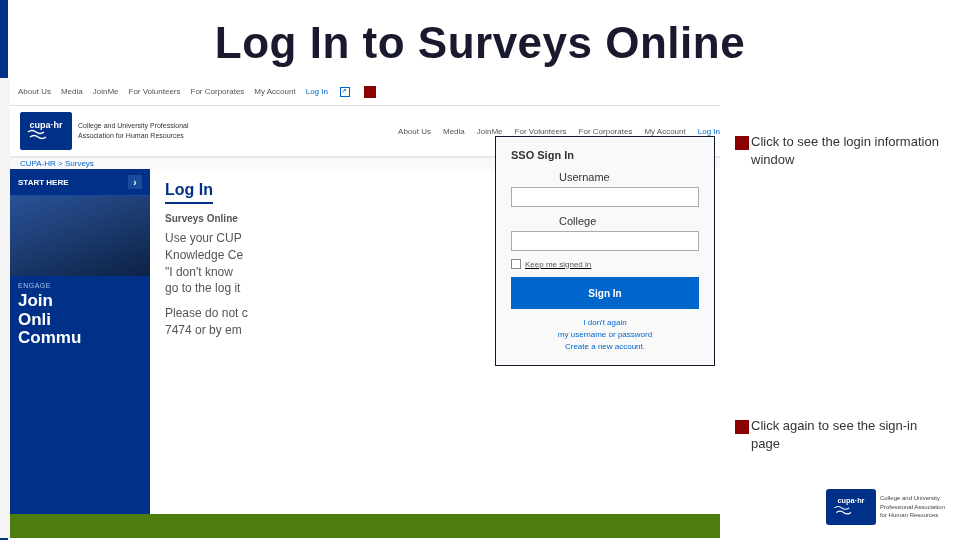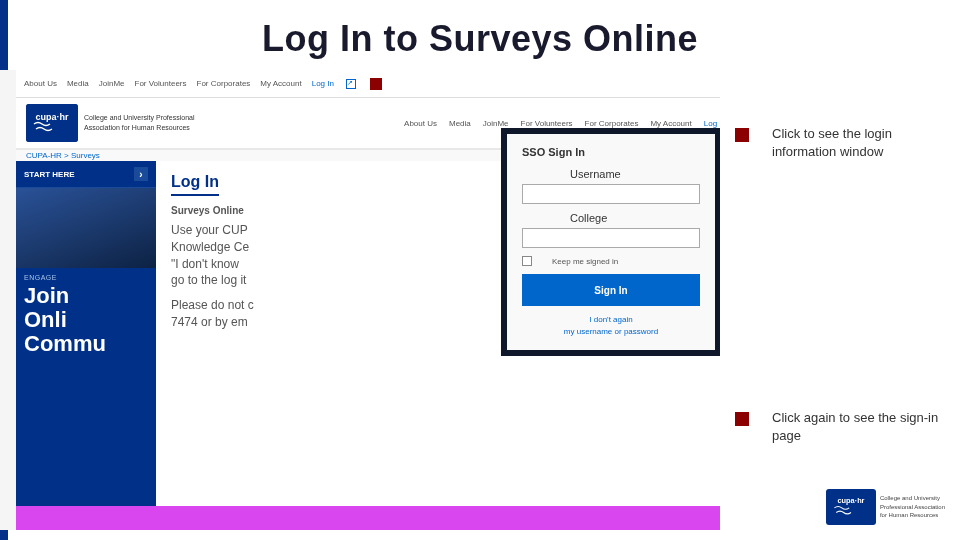--- a/index.html
+++ b/index.html
@@ -8,21 +8,21 @@
       height: 540px;
       background: #fff;
       font-family: Arial, sans-serif;
       overflow: hidden;
       position: relative;
     }
 
     
     .main-title {
       text-align: center;
-      font-size: 36px;
+      font-size: 44px;
       font-weight: bold;
       color: #1a1a2e;
       padding: 18px 0 10px 0;
       letter-spacing: 0.5px;
     }
 
     
     .content-area {
       display: flex;
       width: 960px;
@@ -34,24 +34,24 @@
       width: 720px;
       height: 460px;
       position: relative;
       overflow: hidden;
       background: #f5f5f5;
     }
 
     
     .website-mockup {
       position: absolute;
-      top: 0; left: 16px;
+      top: 0; left: 10px;
       width: 720px;
       height: 460px;
-      background: #d946ef;
+      background: #4d7c0f;
     }
 
     
     .site-topnav {
       background: #fff;
       border-bottom: 1px solid #ddd;
       height: 28px;
       display: flex;
       align-items: center;
       padding: 0 8px;
@@ -176,21 +176,21 @@
     .engage-label {
       color: #aac4e8;
       font-size: 7px;
       text-transform: uppercase;
       letter-spacing: 0.5px;
       margin-bottom: 3px;
     }
 
     .engage-title {
       color: white;
-      font-size: 22px;
+      font-size: 17px;
       font-weight: bold;
       line-height: 1.1;
     }
 
     .sidebar-img {
       width: 140px;
       height: 80px;
       background: linear-gradient(135deg, #2a5298 0%, #1a3a6b 50%, #0d2244 100%);
       position: relative;
       overflow: hidden;
@@ -224,21 +224,21 @@
     .login-desc {
       font-size: 12px;
       color: #555;
       line-height: 1.4;
       margin-bottom: 5px;
     }
 
     
     .sso-section {
       background: #f9f9f9;
-      border: 6px solid #0f172a;
+      border: 1px solid #0f172a;
       padding: 12px 15px;
       width: 220px;
       float: right;
       margin-top: -45px;
     }
 
     .sso-title {
       font-size: 11px;
       font-weight: bold;
       color: #333;
@@ -259,22 +259,23 @@
       border: 1px solid #aaa;
       background: #fff;
       margin-bottom: 8px;
       font-size: 9px;
       padding: 0 4px;
     }
 
     .keep-signed-row {
       display: flex;
       align-items: center;
-      gap: 20px;
+      gap: 4px;
       margin-bottom: 8px;
+      text-decoration: underline;
     }
 
     .keep-signed-checkbox {
       width: 10px;
       height: 10px;
       border: 1px solid #888;
       background: #fff;
     }
 
     .keep-signed-label {
@@ -311,21 +312,21 @@
       background: #fff;
       padding: 10px 15px;
       display: flex;
       flex-direction: column;
       justify-content: space-between;
     }
 
     .annotation-block {
       display: flex;
       align-items: flex-start;
-      gap: 23px;
+      gap: 2px;
       padding: 15px 0;
     }
 
     .annotation-diamond {
       width: 14px;
       height: 14px;
       background: #8b0000;
       transform: rotate(0deg);
       flex-shrink: 0;
       margin-top: 3px;
@@ -496,20 +497,21 @@
             <label class="form-label">College</label>
             <input class="form-input" type="password" style="">
             <div class="keep-signed-row">
               <div class="keep-signed-checkbox"></div>
               <span class="keep-signed-label">Keep me signed in</span>
             </div>
             <div class="sign-in-btn">Sign In</div>
             <div class="forgot-link">
               <div>I don't again</div>
               <div>my username or password</div>
+              <div>Create a new account.</div>
             </div>
           </div>
 
           
           <div class="login-heading">Log In</div>
           <div class="login-subheading">Surveys Online</div>
           <div class="login-desc">
             <div>Use your CUP</div>
             <div>Knowledge Ce</div>
             <div>"I don't know</div>

